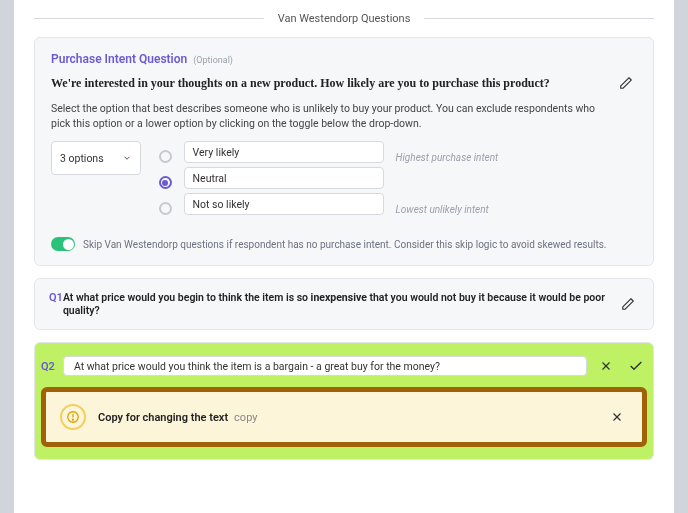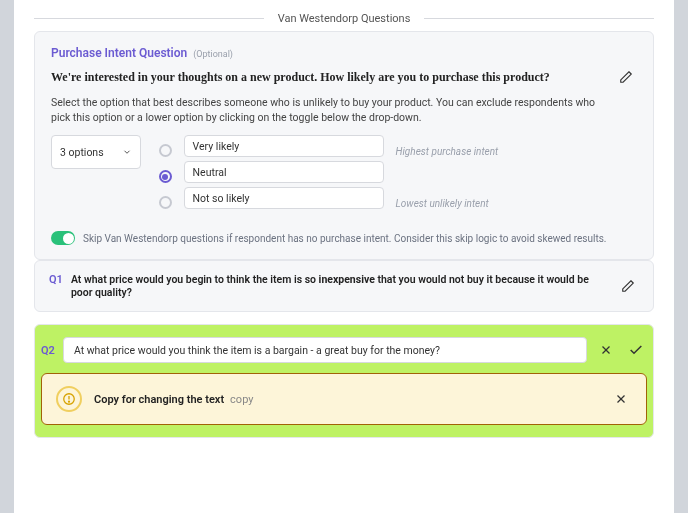--- a/index.html
+++ b/index.html
@@ -13,36 +13,37 @@
   .page {
     background: #fff;
     width: 100%;
     min-height: 513px;
     padding: 12px 20px 12px 20px;
   }
   .section-title-row {
     display: flex;
     align-items: center;
     gap: 14px;
-    margin-bottom: 6px;
+    margin-bottom: 12px;
   }
   .section-title-row .line {
     flex: 1;
     height: 1px;
     background: #d7d9de;
   }
   .section-title-row .title {
     font-size: 11px;
     color: #555;
   }
   .panel {
     background: #f6f7f9;
     border: 1px solid #e4e6eb;
     border-radius: 6px;
     padding: 14px 16px;
+    margin-bottom: 12px;
   }
   .pi-header {
     display: flex;
     align-items: baseline;
     gap: 6px;
     margin-bottom: 6px;
   }
   .pi-title {
     color: #6b5bd2;
     font-weight: 600;
@@ -191,21 +192,20 @@
     padding: 12px 14px;
     margin-bottom: 12px;
     display: flex;
     align-items: center;
     justify-content: space-between;
     gap: 10px;
   }
   .qrow-left {
     display: flex;
     align-items: baseline;
-    gap: 8px;
     flex: 1;
   }
   .qnum {
     color: #6b5bd2;
     font-weight: 600;
     font-size: 11px;
     flex-shrink: 0;
   }
   .qtext {
     font-size: 10.5px;
@@ -225,37 +225,37 @@
     align-items: center;
     gap: 8px;
     margin-bottom: 10px;
   }
   .qinput-wrap {
     flex: 1;
     position: relative;
   }
   .qinput {
     width: 100%;
-    height: 26px;
+    height: 20px;
     border: 1px solid #d7d9de;
     border-radius: 4px;
     background: #fff;
     padding: 0 10px;
     font-size: 10.5px;
     font-family: inherit;
     color: #333;
   }
   .qpanel-actions {
     display: flex;
     align-items: center;
     gap: 8px;
   }
   .copy-banner {
     background: #fdf5d9;
-    border: 1px solid #a16207;
+    border: 5px solid #a16207;
     border-radius: 6px;
     padding: 12px 14px;
     display: flex;
     align-items: center;
     gap: 12px;
   }
   .copy-icon-wrap {
     width: 26px;
     height: 26px;
     border-radius: 50%;

